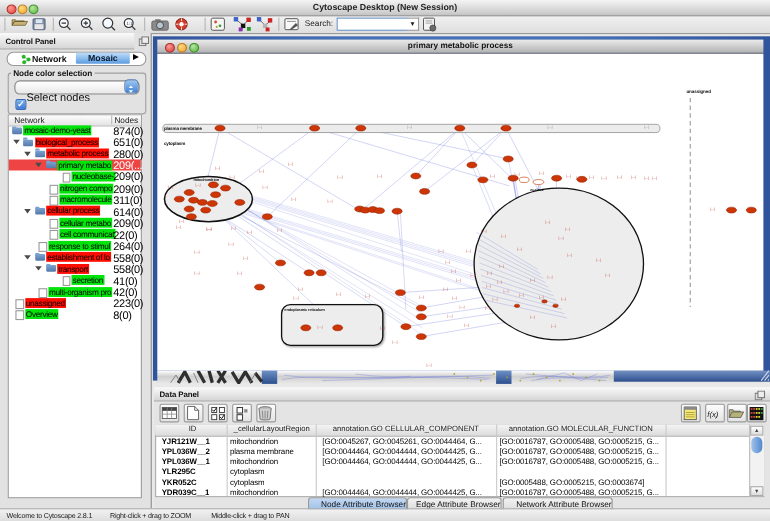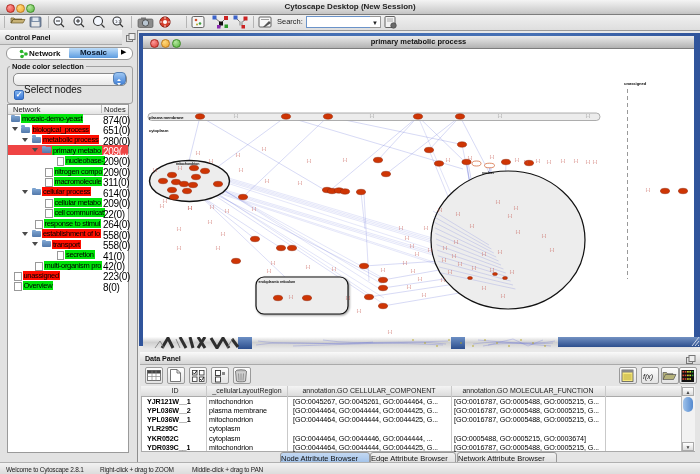--- a/index.html
+++ b/index.html
@@ -67,21 +67,21 @@
 .dcol{position:absolute;top:386px;width:1px;height:65px;background:#c9c9c9;}
 .drow{position:absolute;left:141px;width:540px;height:9.2px;font-size:7.2px;letter-spacing:-0.1px;}
 .drow div{position:absolute;top:0.5px;white-space:nowrap;overflow:hidden;color:#000;}
 .c1{left:6px;font-weight:bold;}
 .c2{left:68px;}
 .c3{left:152px;width:155px;}
 .c4{left:313px;width:174px;}
 #vsb{left:681px;top:386px;width:13px;height:65px;background:#f2f2f2;border-left:1px solid #bbb;}
 #vsbthumb{left:683px;top:397px;width:10px;height:15px;background:linear-gradient(90deg,#9fc2ea,#5389cf);border-radius:5px;}
 
-.dtab{top:452px;height:11px;font-size:7.5px;line-height:11px;text-align:left;border:1px solid #999;background:linear-gradient(#f2f2f2,#dcdcdc);border-radius:3px 3px 0 0;color:#111;}
+.dtab{top:452px;height:11px;font-size:7.5px;line-height:11px;text-align:right;border:1px solid #999;background:linear-gradient(#f2f2f2,#dcdcdc);border-radius:3px 3px 0 0;color:#111;}
 #dtab1{background:linear-gradient(#c3d8f2,#9dbfe8);}
 
 #statusbar{left:0;top:462px;width:700px;height:12px;background:linear-gradient(#f2f2f2,#dcdcdc);border-top:1px solid #b0b0b0;box-sizing:border-box;}
 #statusbar span{position:absolute;top:3px;font-size:6.5px;letter-spacing:-0.2px;color:#222;}
 </style></head>
 <body>
 
 <div id="titlebar" class="abs">
     <div class="t">Cytoscape Desktop (New Session)</div>
   </div>
@@ -666,21 +666,20 @@
       <div class="c3">[GO:0044464, GO:0044444, GO:0044425, G...</div>
       <div class="c4">[GO:0016787, GO:0005488, GO:0005215, G...</div>
     </div>
     <div class="drow" style="top:423.8px">
       <div class="c1">YLR295C</div>
       <div class="c2">cytoplasm</div>
     </div>
     <div class="drow" style="top:433.0px">
       <div class="c1">YKR052C</div>
       <div class="c2">cytoplasm</div>
-      <div class="c3">[GO:0044464, GO:0044446, GO:0044444, ...</div>
       <div class="c4">[GO:0005488, GO:0005215, GO:0003674]</div>
     </div>
     <div class="drow" style="top:442.2px">
       <div class="c1">YDR039C__1</div>
       <div class="c2">mitochondrion</div>
       <div class="c3">[GO:0044464, GO:0044444, GO:0044425, G...</div>
       <div class="c4">[GO:0016787, GO:0005488, GO:0005215, G...</div>
     </div>
   </div>
 <div id="vsb" class="abs"></div>

